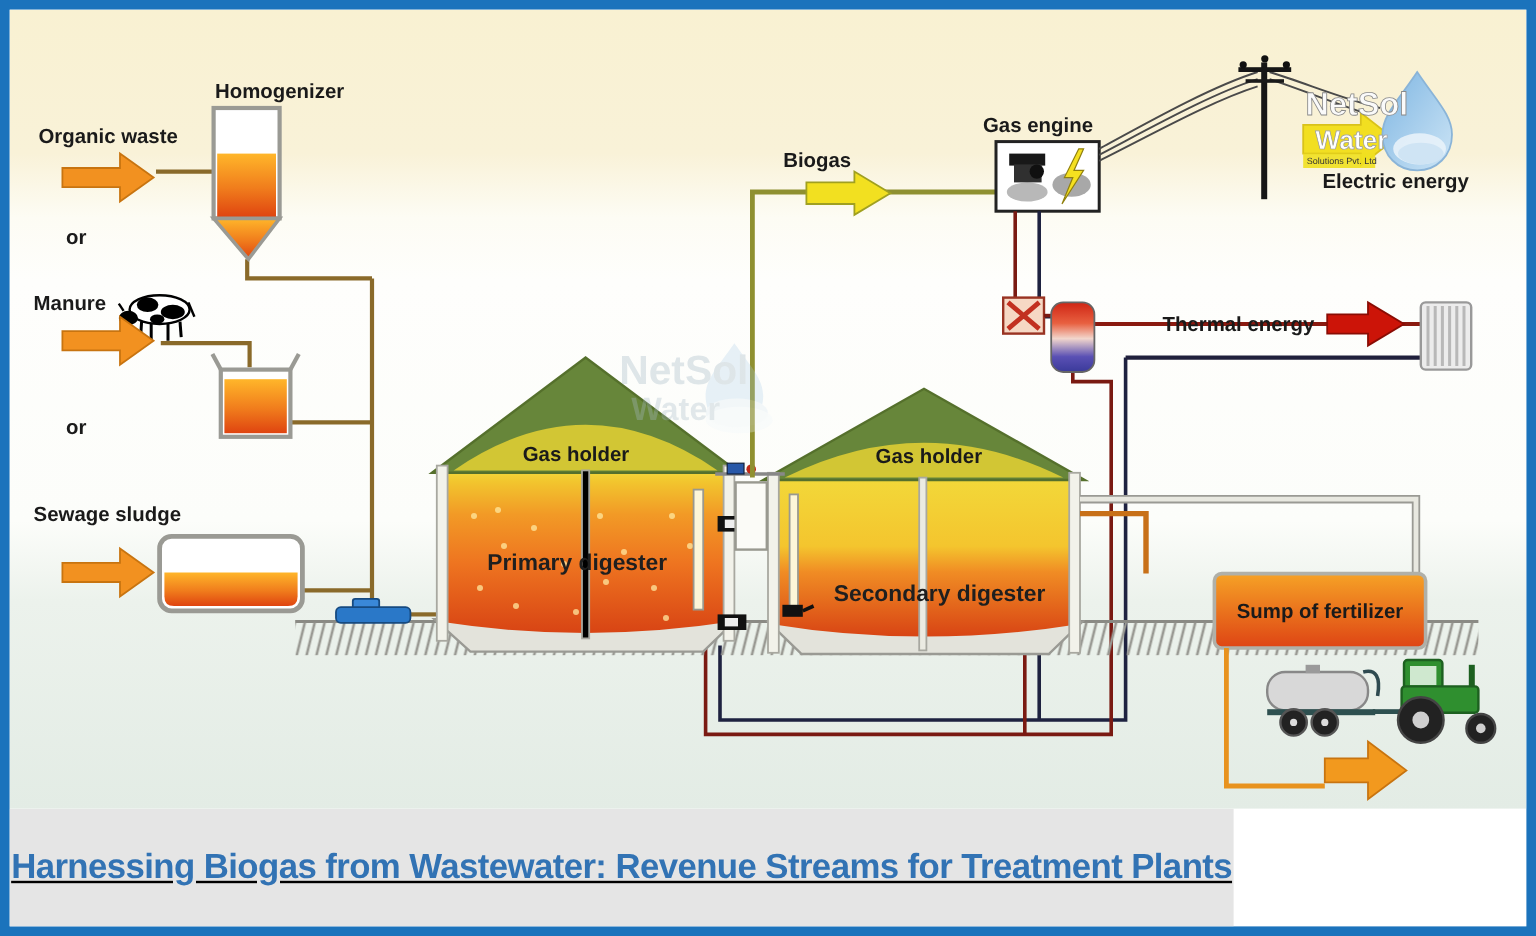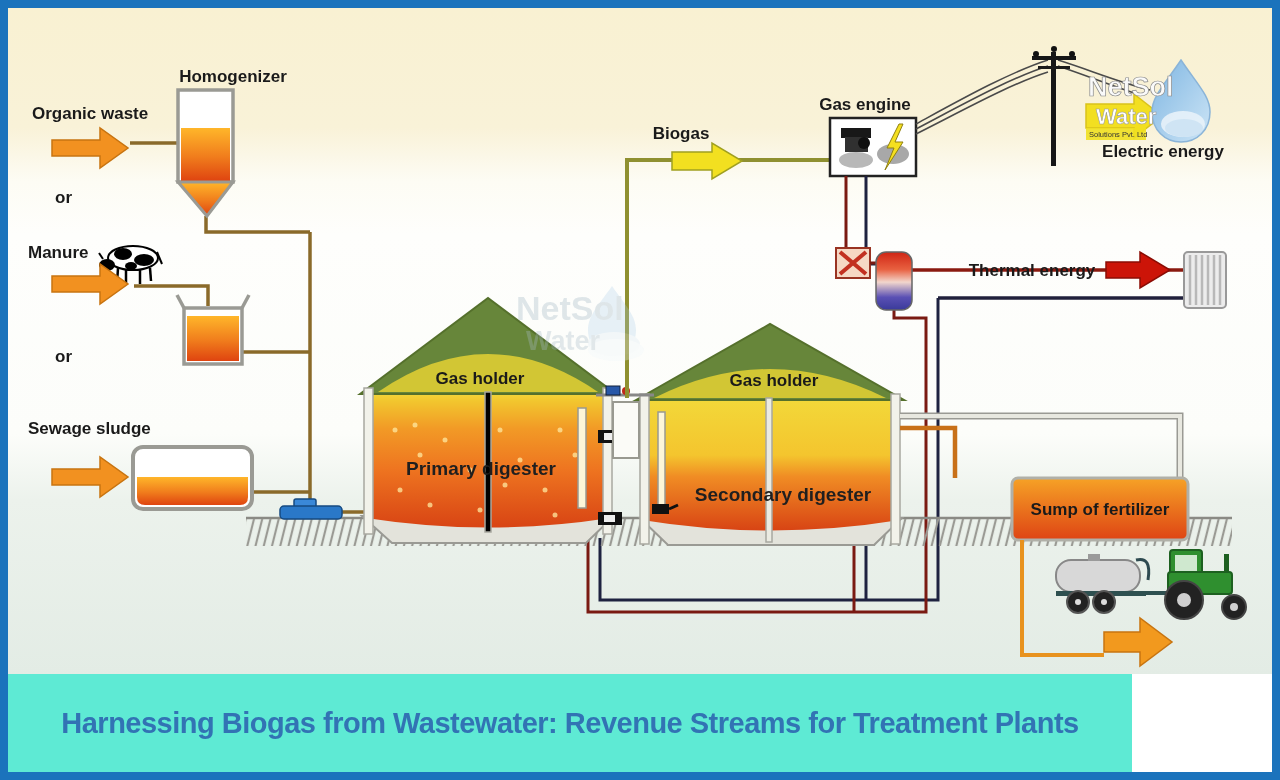--- a/index.html
+++ b/index.html
@@ -1,21 +1,22 @@
 <!DOCTYPE html>
 <html><head>
 <meta charset="utf-8">
 <style>
   html,body{margin:0;padding:0;background:#1b73bc;}
   .frame{position:relative;width:1280px;height:780px;background:#1b73bc;box-sizing:border-box;padding:8px;}
   .inner{position:relative;width:1264px;height:764px;background:#ffffff;overflow:hidden;}
   .diagram{display:block;}
   .caption-band{
-    width:1124px;height:98px;display:flex;align-items:center;justify-content:center;
-    background:#5eead4;
+    width:1020px;height:98px;display:flex;align-items:center;justify-content:center;
+    background:#e5e5e5;
+    text-decoration:underline;
   }
   .caption-text{
     font-family:"Liberation Sans",sans-serif;
     font-weight:bold;font-size:29px;color:#3273b4;letter-spacing:-0.5px;white-space:nowrap;
   }
   svg text{font-family:"Liberation Sans",sans-serif;}
   .lbl{font-weight:bold;font-size:17px;fill:#1a1a1a;}
   .lbl-lg{font-weight:bold;font-size:19px;fill:#1f1f1f;}
 </style>
 </head>

